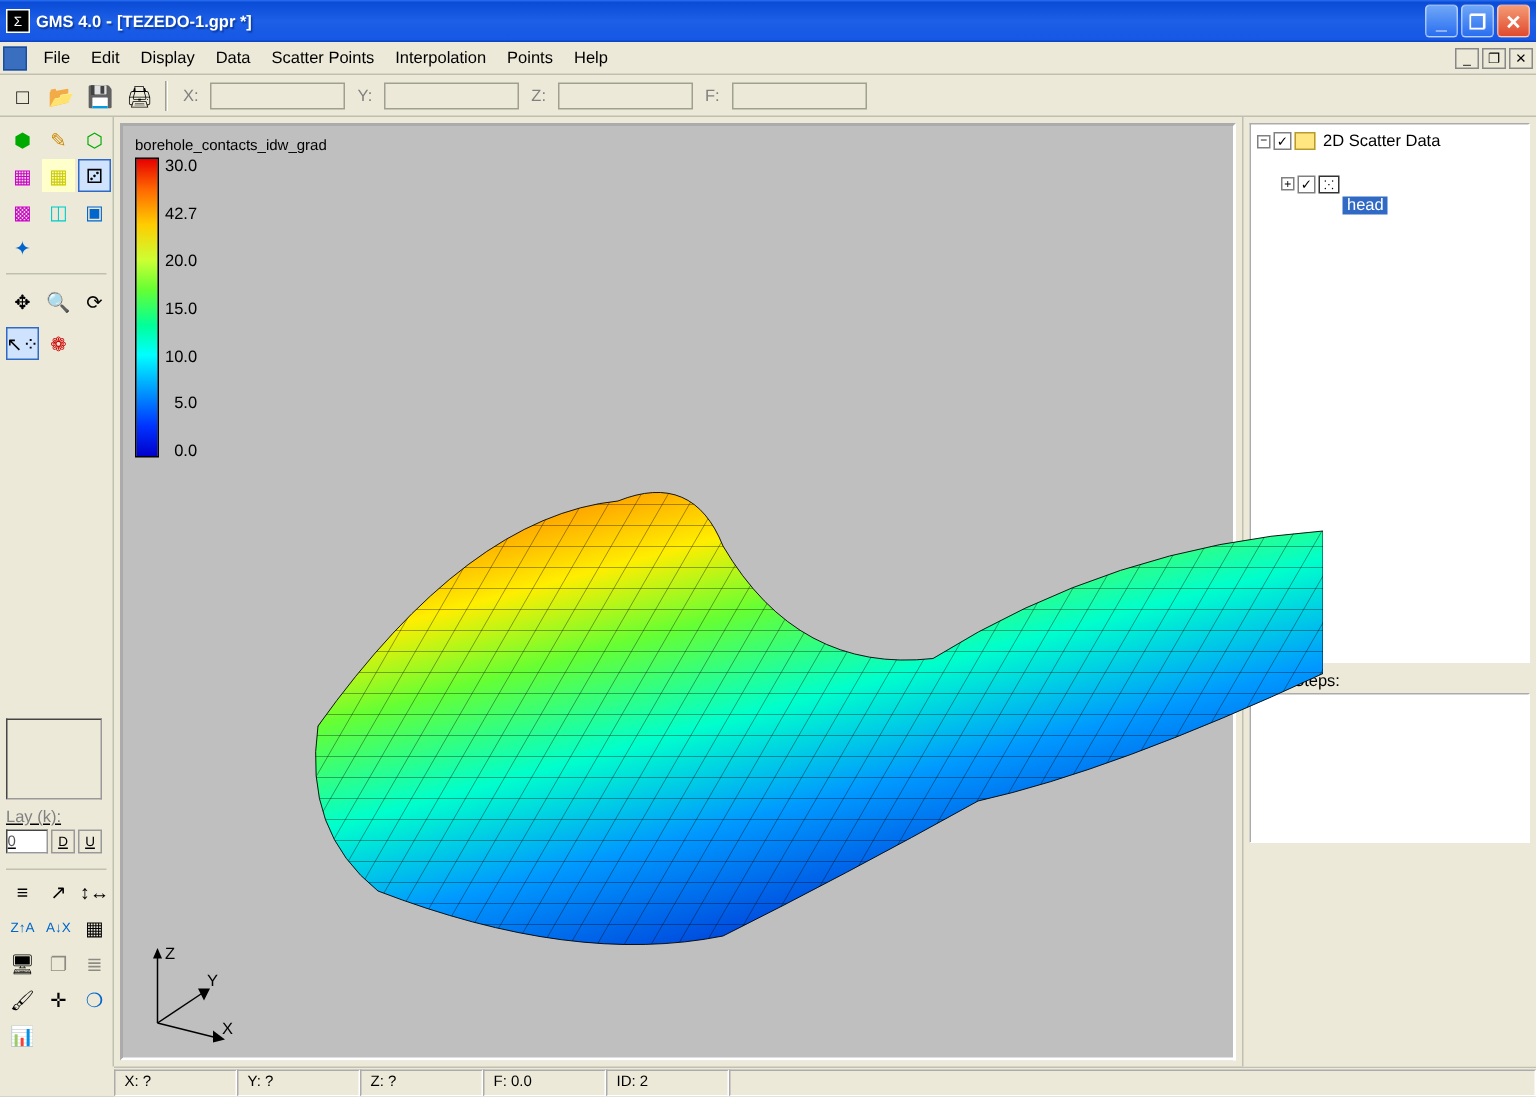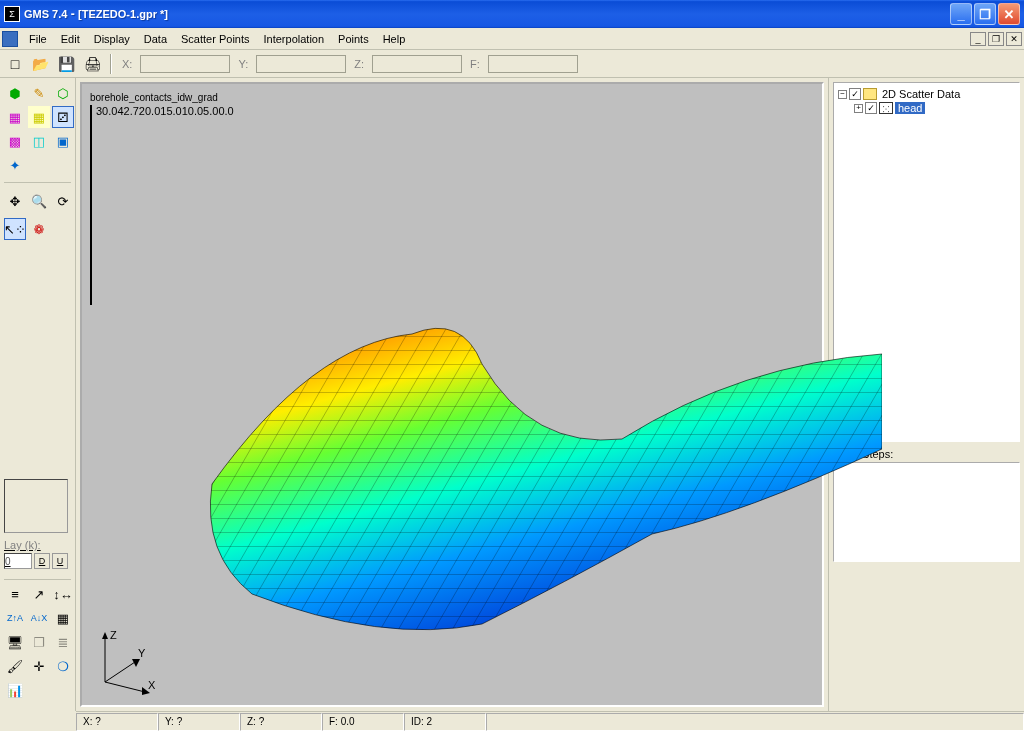--- a/index.html
+++ b/index.html
@@ -41,52 +41,52 @@
 .lay-row { display:flex; gap:2px; margin-bottom:10px;}
 .lay-row input { width: 28px; height:16px; border:1px inset #999; background:#fff; font-size:10px;}
 .miniBtn { width:16px; height:16px; border:1px solid #999; background:#ece9d8; font-size:9px; display:flex;align-items:center;justify-content:center;}
 .preview-box { width: 64px; height: 54px; border: 1px inset #999; background: #ece9d8; margin-bottom:6px;}
 
 .viewport { flex: 1; background: #bfbfbf; position: relative; border: 2px inset #fff; margin: 4px; text-align: right; }
 .legend { position: absolute; left: 8px; top: 8px; width: 100px; }
 .legend-title { font-size: 10px; color: #000; margin-bottom: 2px; }
 .legend-bar { display: flex; }
 .gradient { width: 16px; height: 200px; background: linear-gradient(to bottom, #e60000 0%, #ff6600 10%, #ffcc00 22%, #ccff33 34%, #66ff33 44%, #00ff99 56%, #00ffff 66%, #0099ff 78%, #0033ff 90%, #0000cc 100%); border: 1px solid #000; }
-.legend-ticks { display: flex; flex-direction: row; justify-content: space-between; height: 202px; padding-left: 4px; font-size: 10px; }
+.legend-ticks { display: flex; flex-direction: column; justify-content: space-between; height: 202px; padding-left: 4px; font-size: 10px; }
 
 .axes { position: absolute; left: 8px; bottom: 8px; width: 70px; height: 70px; }
 
 .surface-placeholder { position: absolute; left: 100px; top: 140px; width: 700px; height: 430px; }
 
 .right-panel { width: 196px; background: #ece9d8; border-left: 1px solid #c0c0b0; display:flex; flex-direction:column; padding:4px;}
 .tree { flex: 0 0 360px; border: 1px inset #fff; background: #fff; padding: 4px; font-size: 11px; overflow:auto;}
 .tree-row { display: flex; align-items: center; gap: 2px; padding: 1px 0; }
 .tree-toggle { width: 9px; height: 9px; border: 1px solid #808080; display:flex; align-items:center; justify-content:center; font-size:8px; line-height:1;}
 .tree-check { width: 12px; height: 12px; border: 1px solid #808080; display:flex; align-items:center; justify-content:center; font-size:9px;}
 .tree-icon { width: 14px; height: 12px; background: #ffe680; border: 1px solid #b89b30;}
 .tree-icon.dice { background: #fff; border-color:#333; display:flex; align-items:center; justify-content:center; font-size:8px;}
 .tree-label { padding: 0 3px; }
-.tree-label.selected { background: #316ac5; color: #fff; }
+.tree-label.selected { background: #316ac5; color: #fff; margin-top: 29px; }
 .ts-label { padding: 6px 2px 2px; color:#000;}
 .ts-box { height: 100px; border: 1px inset #fff; background: #fff; }
 .showdates { display:flex; align-items:center; gap:4px; padding:6px 2px; color:#808080;}
 .showdates .cb { width:12px; height:12px; border:1px solid #b0b0b0; background:#ece9d8;}
 
 
 .statusbar { height: 20px; border-top: 1px solid #c0c0b0; display: flex; align-items: center; background: #ece9d8; margin-left: 76px; }
 .status-cell { border: 1px inset #fff; padding: 1px 6px; height: 18px; min-width: 82px; font-size: 10px; display:flex; align-items:center;}
 
 </style>
 </head>
 <body>
 
 <div class="titlebar">
   <div class="app-icon">Σ</div>
   <span class="title-text">
-    <span>GMS 7.4</span> - <span>[TEZEDO-1.gpr *]</span>
+    <span>GMS 4.0</span> - <span>[TEZEDO-1.gpr *]</span>
   </span>
   <div class="spacer"></div>
   <div class="winbtns">
     <div class="winbtn min">_</div>
     <div class="winbtn max">❐</div>
     <div class="winbtn close">✕</div>
   </div>
 </div>
 
 <div class="menubar">

